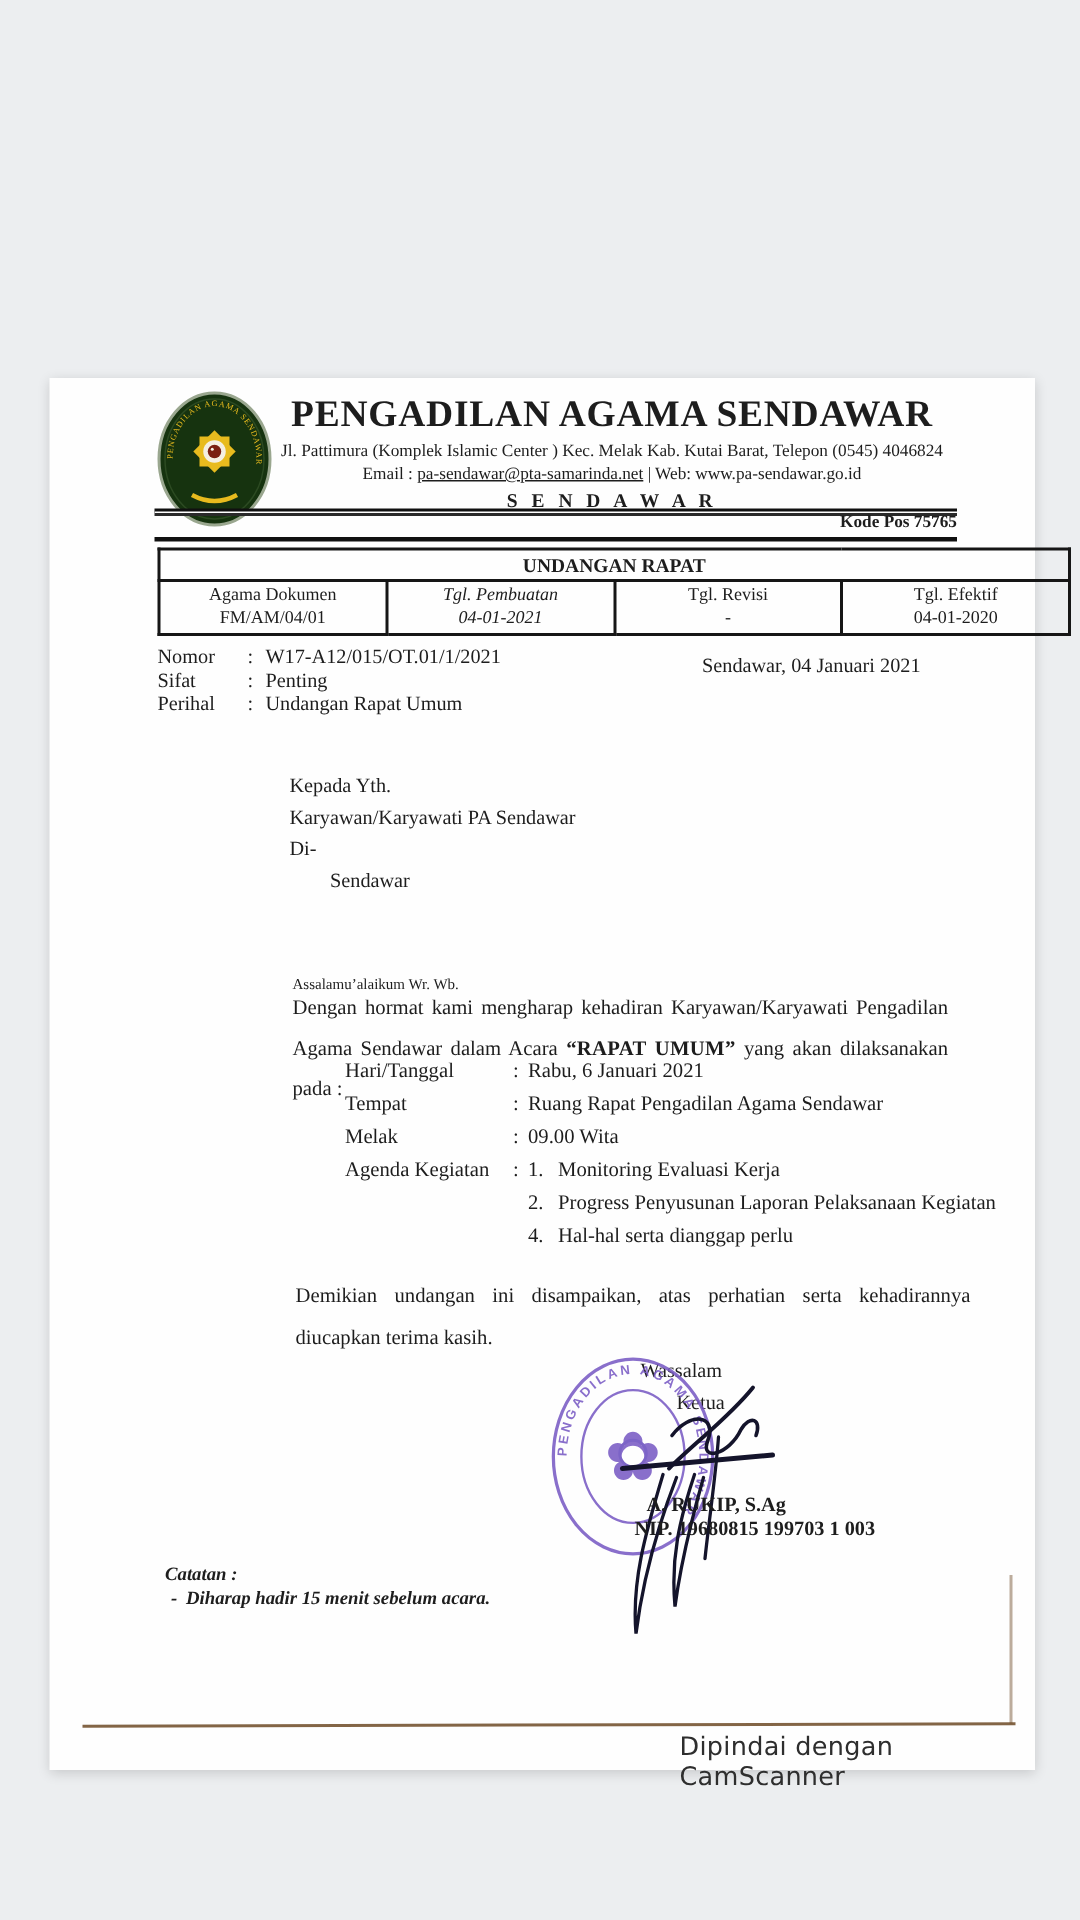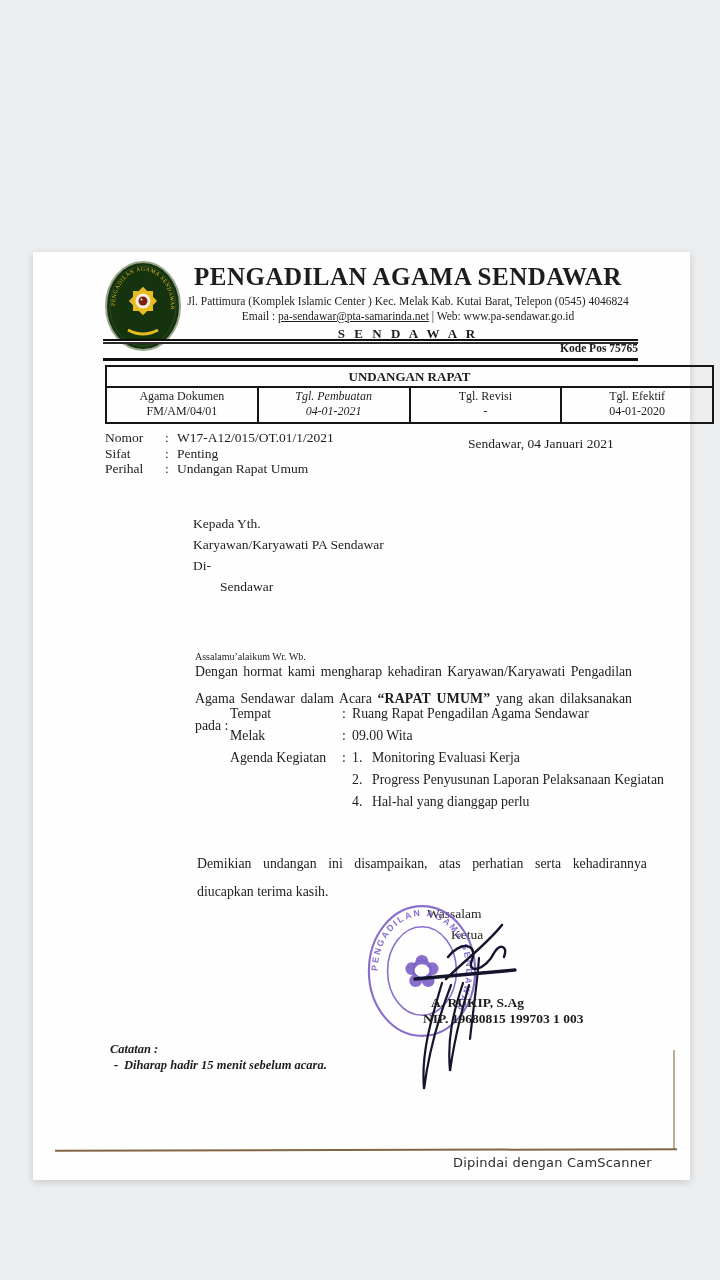--- a/index.html
+++ b/index.html
@@ -65,21 +65,21 @@
   .sig-name { position: absolute; left: 398px; top: 743px; font-size: 13.5px; font-weight: bold; white-space: nowrap; }
   .sig-nip { position: absolute; left: 390px; top: 759px; font-size: 13.5px; font-weight: bold; white-space: nowrap; }
 
   
   .notes { position: absolute; left: 77px; top: 790px; font-size: 12.5px; line-height: 15.5px; font-style: italic; font-weight: bold; }
   .note-dash { display: inline-block; width: 14px; text-align: left; padding-left: 4px; }
 
   
   .scan-edge-bottom { position: absolute; left: 22px; top: 897px; width: 622px; height: 2px; background: #6d4a26; opacity: .85; transform: rotate(-.15deg); }
   .scan-edge-right { position: absolute; left: 640px; top: 798px; width: 2px; height: 99px; background: #6d4a26; opacity: .45; }
-  .cam-note { position: absolute; left: 420px; top: 903px; font-family: "DejaVu Sans", sans-serif; font-size: 13px; color: #2e2e2e; letter-spacing: .2px; }
+  .cam-note { position: absolute; left: 420px; top: 903px; font-family: "DejaVu Sans", sans-serif; font-size: 17px; color: #2e2e2e; letter-spacing: .2px; }
 </style>
 </head>
 <body>
 
 <div class="screen">
   <div class="sheet">
 
     <svg class="logo" viewBox="0 0 80 92">
       <ellipse cx="40" cy="46" rx="37" ry="44" fill="#16330f" stroke="#9aa78f" stroke-width="2"></ellipse>
       <ellipse cx="40" cy="46" rx="33" ry="40" fill="none" stroke="#2c4a22" stroke-width="1"></ellipse>
@@ -136,25 +136,26 @@
       <div>Karyawan/Karyawati PA Sendawar</div>
       <div>Di-</div>
       <div class="indent">Sendawar</div>
     </div>
 
     <div class="salutation">Assalamu’alaikum Wr. Wb.</div>
 
     <div class="para1"><span>Dengan hormat kami mengharap kehadiran Karyawan/Karyawati Pengadilan Agama Sendawar dalam Acara </span><b>“RAPAT UMUM”</b><span> yang akan dilaksanakan pada :</span></div>
 
     <div class="details">
+      <div class="det-row"><span class="det-lbl">Hari/Tanggal</span><span class="det-colon">:</span><span>Rabu, 6 Januari 2021</span></div>
       <div class="det-row"><span class="det-lbl">Tempat</span><span class="det-colon">:</span><span>Ruang Rapat Pengadilan Agama Sendawar</span></div>
       <div class="det-row"><span class="det-lbl">Melak</span><span class="det-colon">:</span><span>09.00 Wita</span></div>
       <div class="det-row"><span class="det-lbl">Agenda Kegiatan</span><span class="det-colon">:</span><span class="agenda-num">1.</span><span>Monitoring Evaluasi Kerja</span></div>
       <div class="det-row agenda-indent"><span class="agenda-num">2.</span><span>Progress Penyusunan Laporan Pelaksanaan Kegiatan</span></div>
-      <div class="det-row agenda-indent"><span class="agenda-num">4.</span><span>Hal-hal yang dianggap perlu</span></div>
+      <div class="det-row agenda-indent"><span class="agenda-num">4.</span><span>Hal-hal serta dianggap perlu</span></div>
     </div>
 
     <div class="closing">Demikian undangan ini disampaikan, atas perhatian serta kehadirannya diucapkan terima kasih.</div>
 
     <div class="wassalam">Wassalam</div>
     <div class="ketua">Ketua</div>
 
     <svg class="stamp" viewBox="0 0 120 140">
       <ellipse cx="60" cy="70" rx="54" ry="66" fill="none" stroke="#7a5cc5" stroke-width="2.2"></ellipse>
       <ellipse cx="60" cy="70" rx="35" ry="45" fill="none" stroke="#7a5cc5" stroke-width="1.6"></ellipse>

